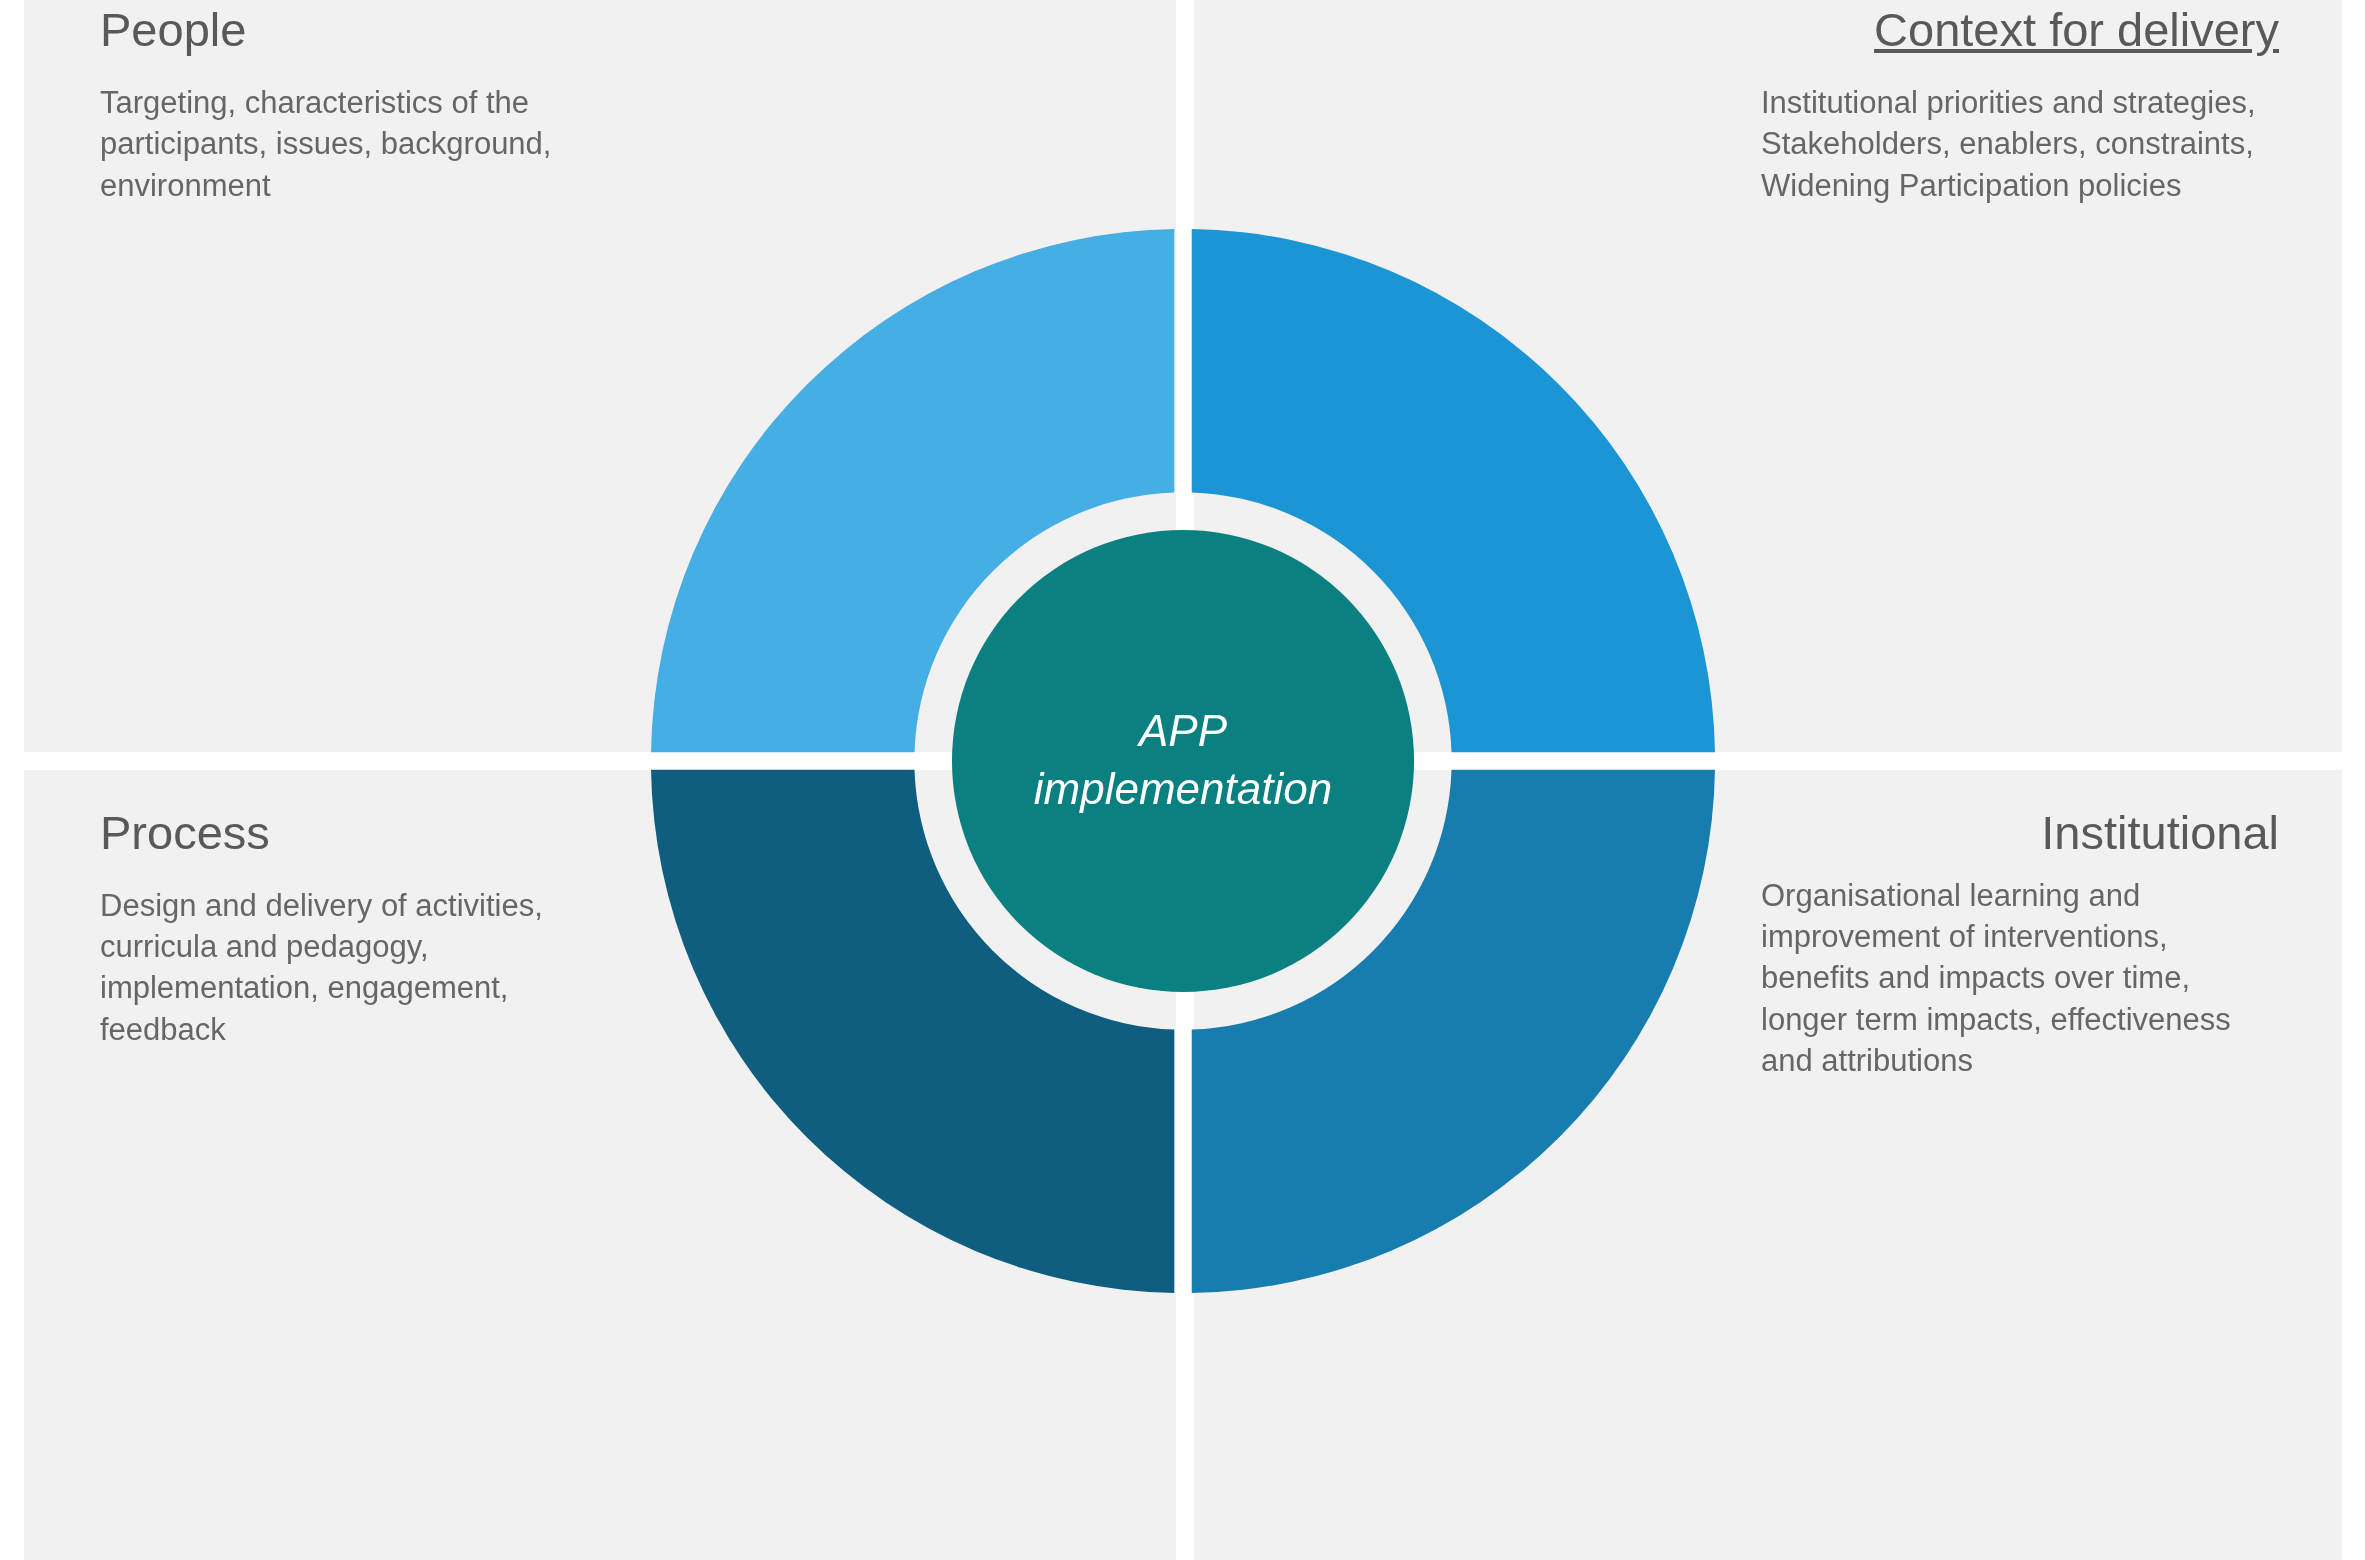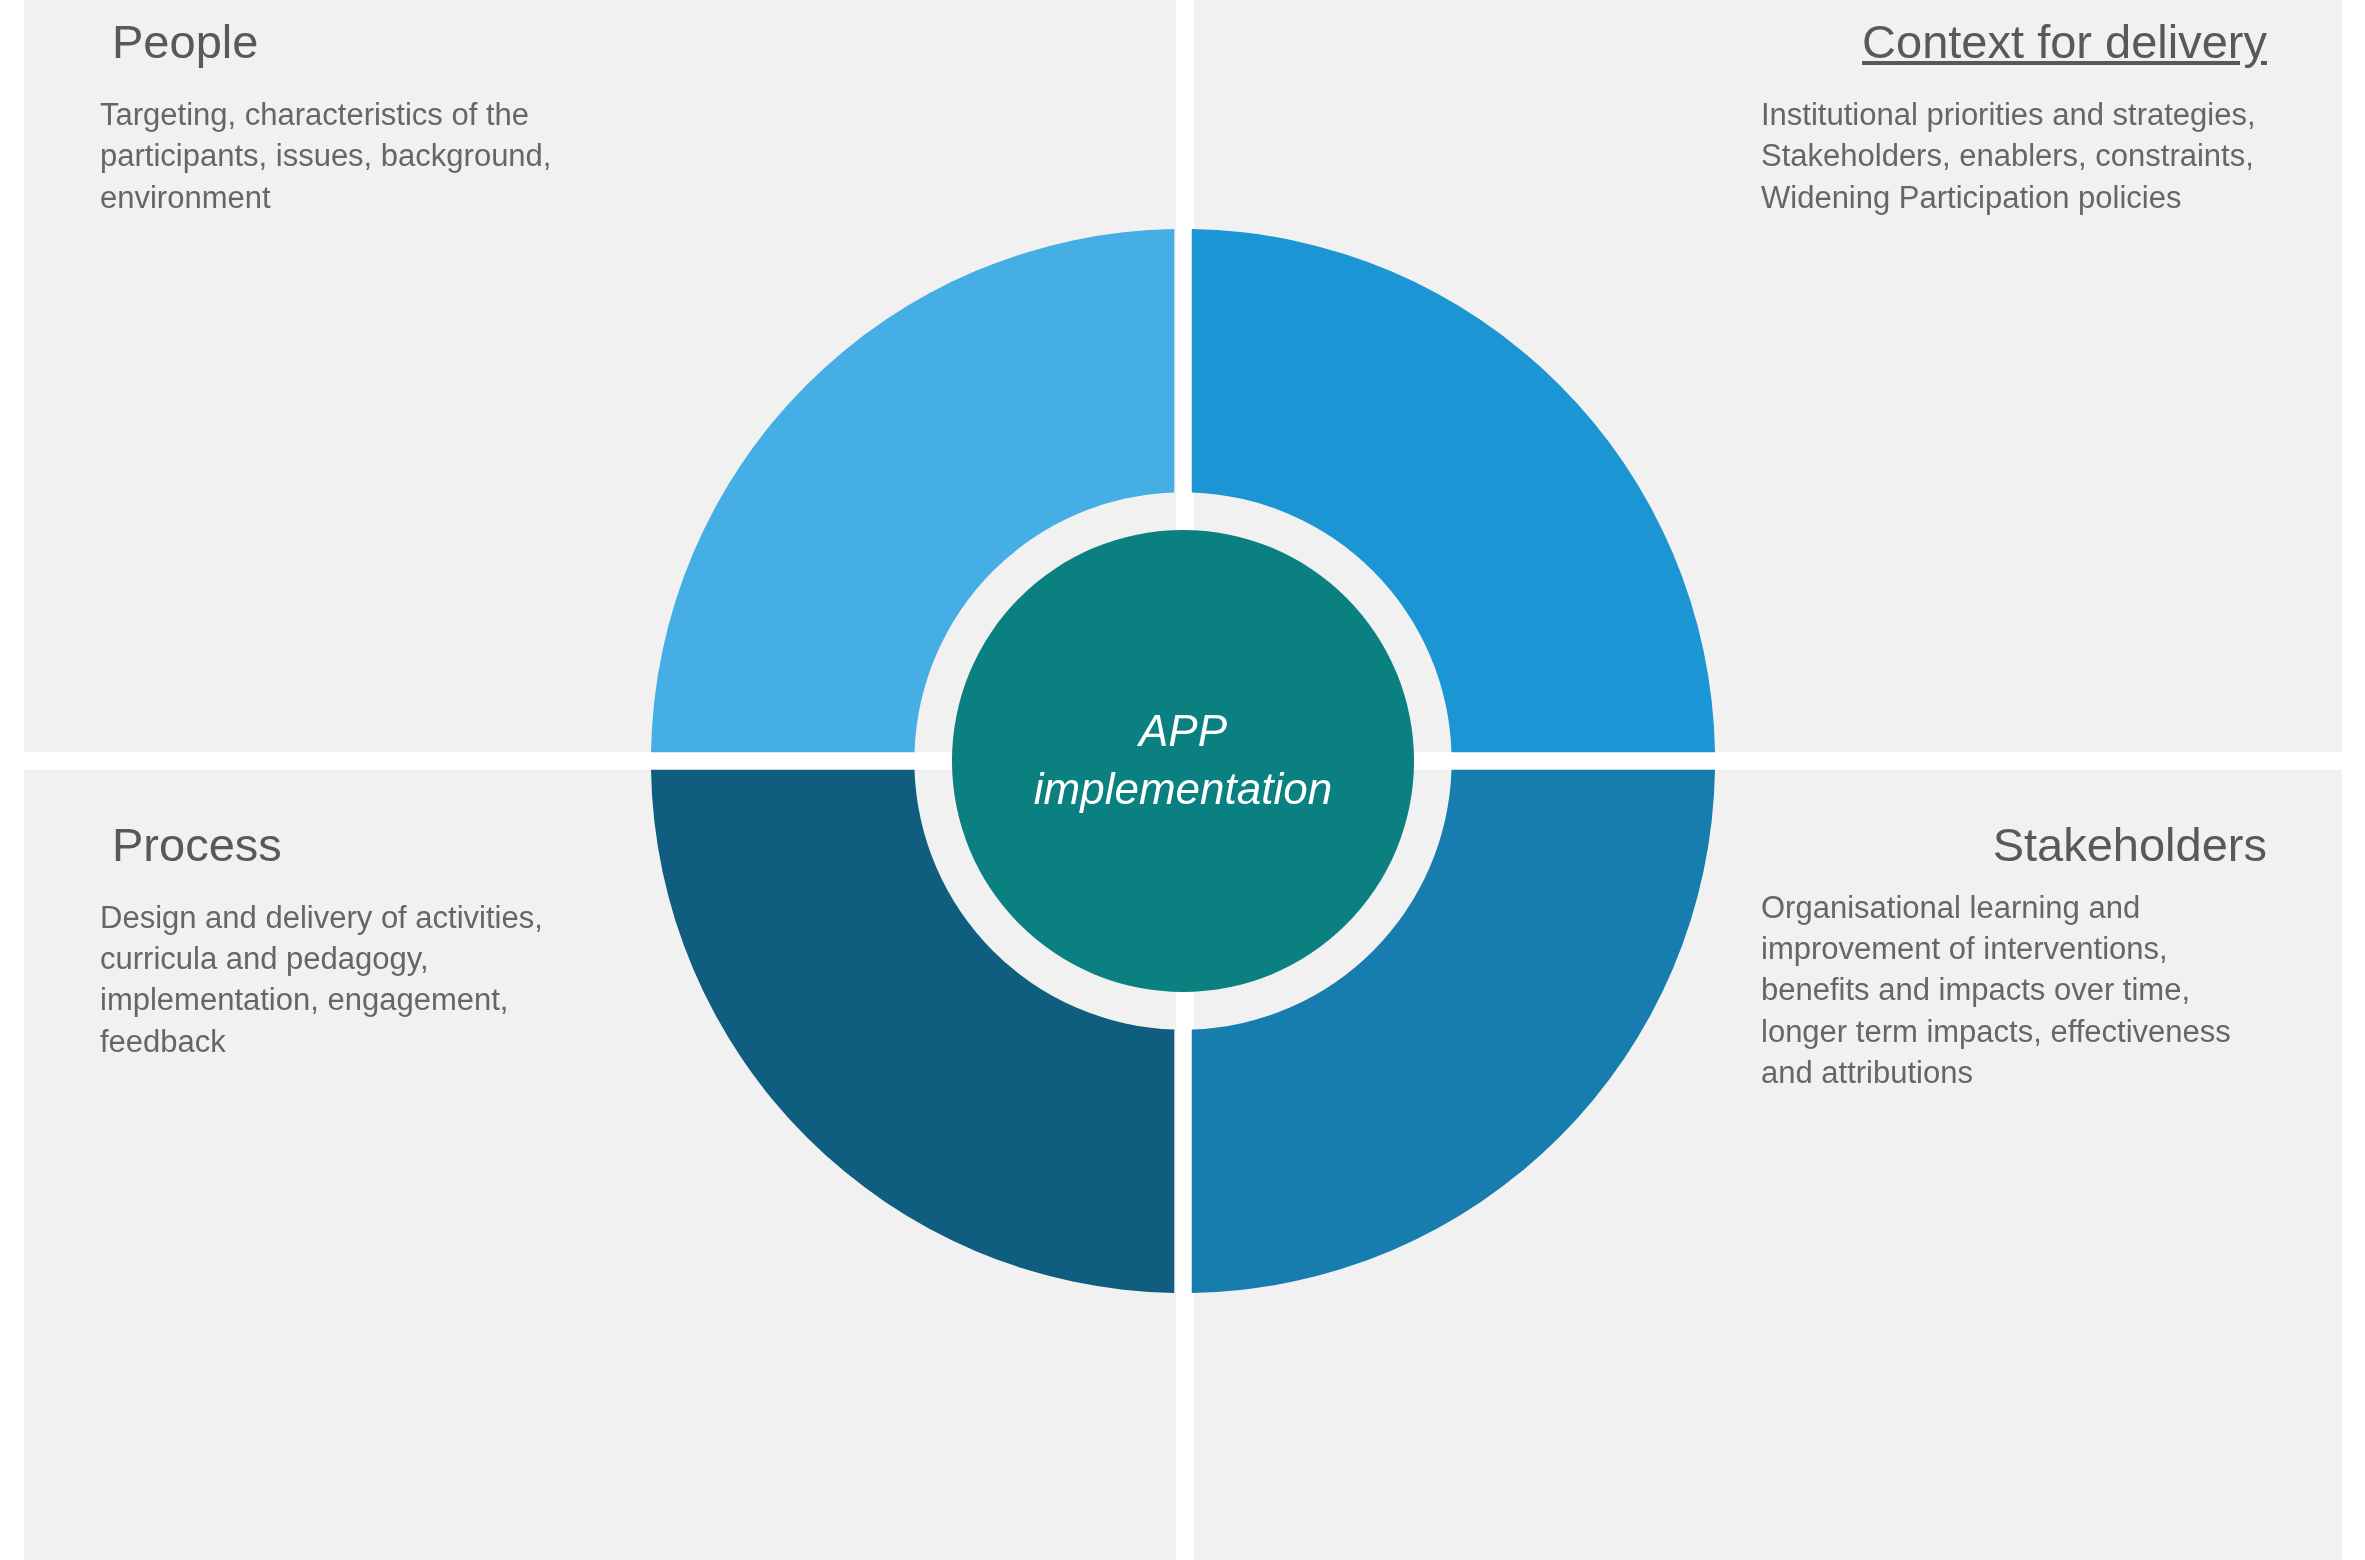--- a/index.html
+++ b/index.html
@@ -35,21 +35,21 @@
   
   .quad-text {
     position: absolute;
     color: #5a5a5a;
   }
   .quad-title {
     font-size: 47px;
     line-height: 1.0;
     color: #595959;
     white-space: nowrap;
-    margin: 12px;
+    margin: 0;
     font-weight: normal;
   }
   .quad-body {
     font-size: 31px;
     line-height: 1.33;
     color: #666666;
     margin: 0;
   }
 
   .tl-text { left: 100px; top: 6.2px; width: 512px; text-align: left; }
@@ -140,18 +140,18 @@
     <h2 class="quad-title">Context for delivery</h2>
     <p class="quad-body">Institutional priorities and strategies, Stakeholders, enablers, constraints, Widening Participation policies</p>
   </div>
 
   <div class="quad-text bl-text">
     <h2 class="quad-title">Process</h2>
     <p class="quad-body">Design and delivery of activities, curricula and pedagogy, implementation, engagement, feedback</p>
   </div>
 
   <div class="quad-text br-text">
-    <h2 class="quad-title">Stakeholders</h2>
+    <h2 class="quad-title">Institutional</h2>
     <p class="quad-body">Organisational learning and improvement of interventions, benefits and impacts over time, longer term impacts, effectiveness and attributions</p>
   </div>
 
 </div>
 
 
 </body></html>

